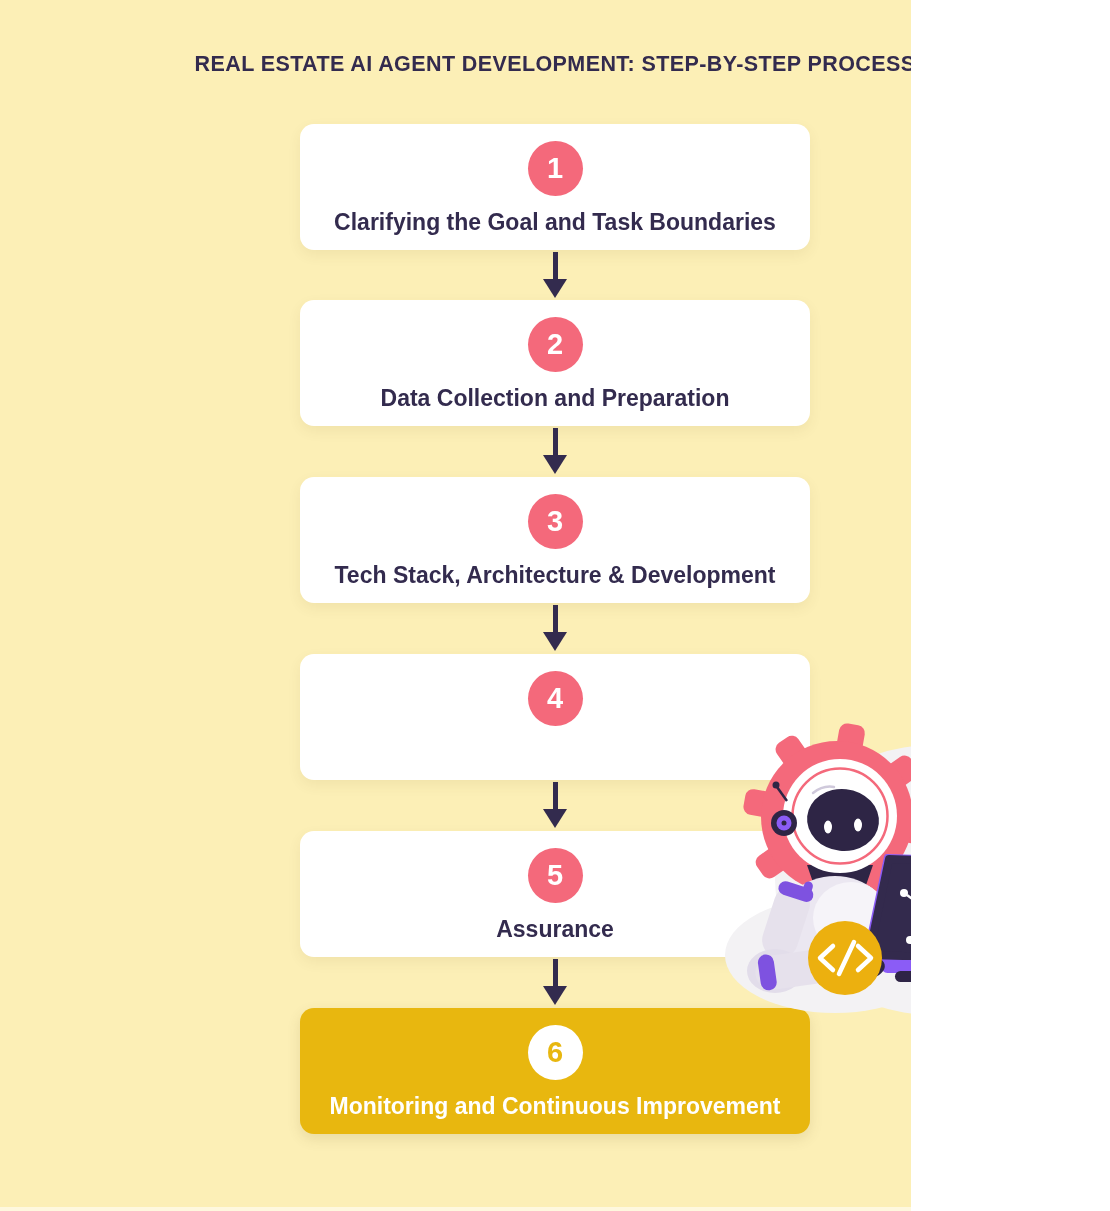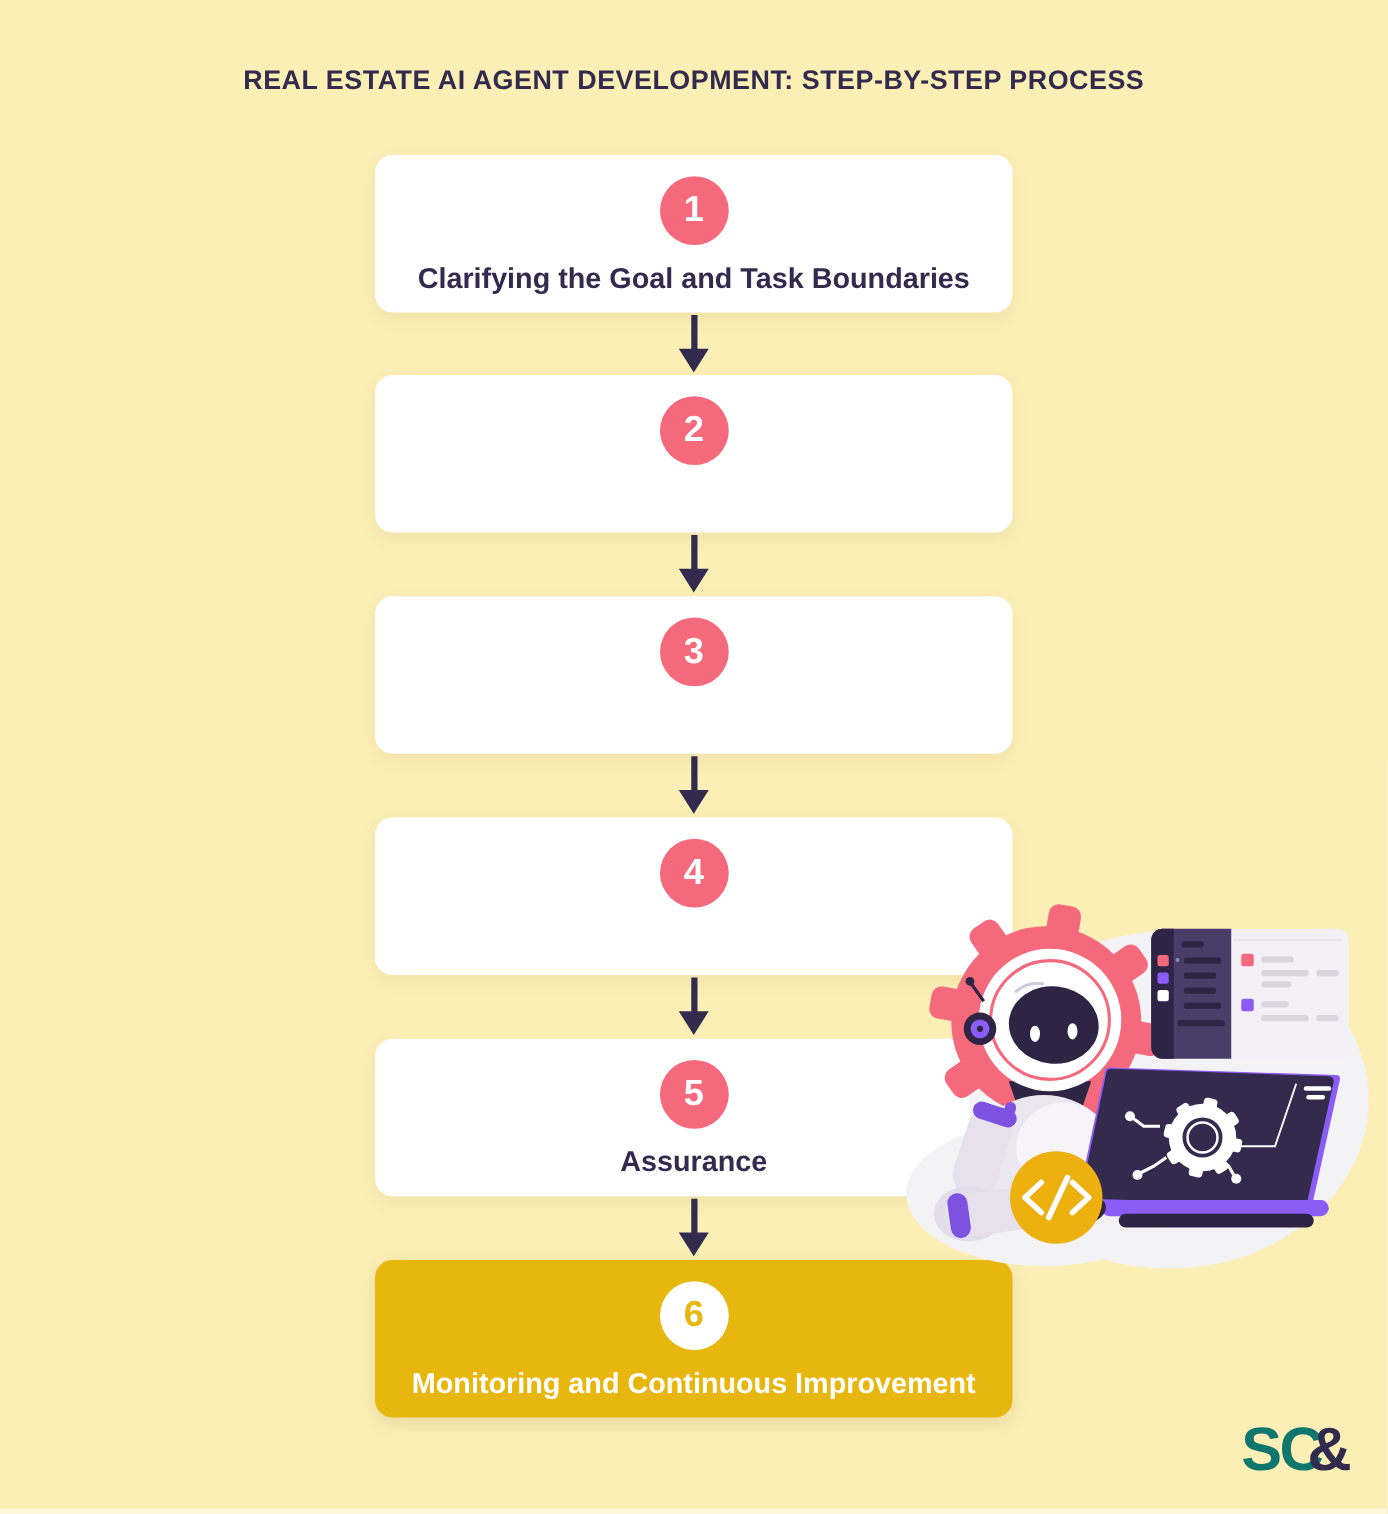--- a/index.html
+++ b/index.html
@@ -1,18 +1,18 @@
 <!DOCTYPE html>
 <html><head>
 <meta charset="utf-8">
 <style>
   html,body{margin:0;padding:0;}
   .canvas{
     position:relative;
-    width:1110px;height:1211px;
+    width:911px;height:1211px;
     background:#FCEFB6;
     font-family:"Liberation Sans", sans-serif;
     overflow:hidden;
     text-decoration:underline;
   }
   .title{
     position:absolute;left:0;top:52px;width:1110px;
     margin:0;text-align:center;
     font-size:21.5px;font-weight:bold;letter-spacing:.4px;
     color:#332B4E;
@@ -78,30 +78,32 @@
   </section>
   <div class="arrow" style="top:250px">
       <i class="stem"></i>
       <i class="head"></i>
     </div>
 
   <section class="step-box" style="top:300px">
     <div class="badge">
       <span>2</span>
     </div>
+    <h2 class="step-label">Data Collection and Preparation</h2>
   </section>
   <div class="arrow" style="top:426px">
       <i class="stem"></i>
       <i class="head"></i>
     </div>
 
   <section class="step-box" style="top:477px">
     <div class="badge">
       <span>3</span>
     </div>
+    <h2 class="step-label">Tech Stack, Architecture &amp; Development</h2>
   </section>
   <div class="arrow" style="top:603px">
       <i class="stem"></i>
       <i class="head"></i>
     </div>
 
   <section class="step-box" style="top:654px">
     <div class="badge">
       <span>4</span>
     </div>

